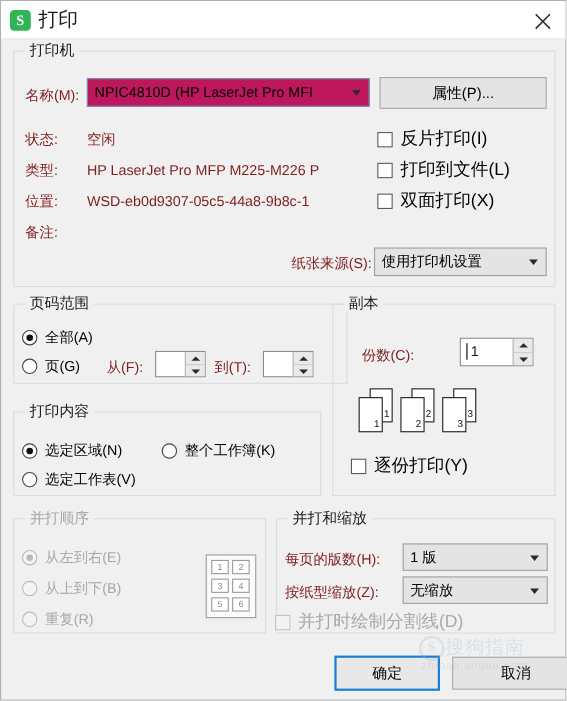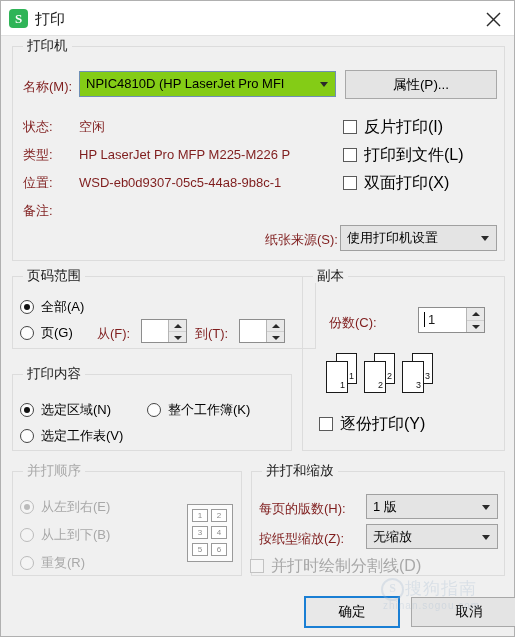--- a/index.html
+++ b/index.html
@@ -47,21 +47,21 @@
     line-height: 19px;
     text-align: center;
     color: #ffffff;
     font-size: 13px;
     font-weight: bold;
     font-family: "Liberation Serif", serif;
   }
   .title-text {
     position: absolute;
     left: 34px; top: 8px;
-    font-size: 15px;
+    font-size: 18px;
     color: #1a1a1a;
     line-height: 19px;
   }
   .close-btn {
     position: absolute;
     right: 6px; top: 4px;
     width: 30px; height: 27px;
     cursor: pointer;
   }
   .close-btn svg { position: absolute; left: 8px; top: 7px; }
@@ -94,21 +94,21 @@
   
   .combo {
     position: absolute;
     background: #e4e4e4;
     border: 1px solid #a0a0a0;
     box-sizing: border-box;
     cursor: pointer;
     overflow: hidden;
   }
   .combo.focused {
-    background: #84cc16;
+    background: #be185d;
     border-color: #6f8fb5;
     text-decoration: underline;
   }
   .combo .ctext {
     position: absolute;
     left: 6px; top: 0;
     right: 20px;
     line-height: 24px;
     font-size: 13px;
     white-space: nowrap;

